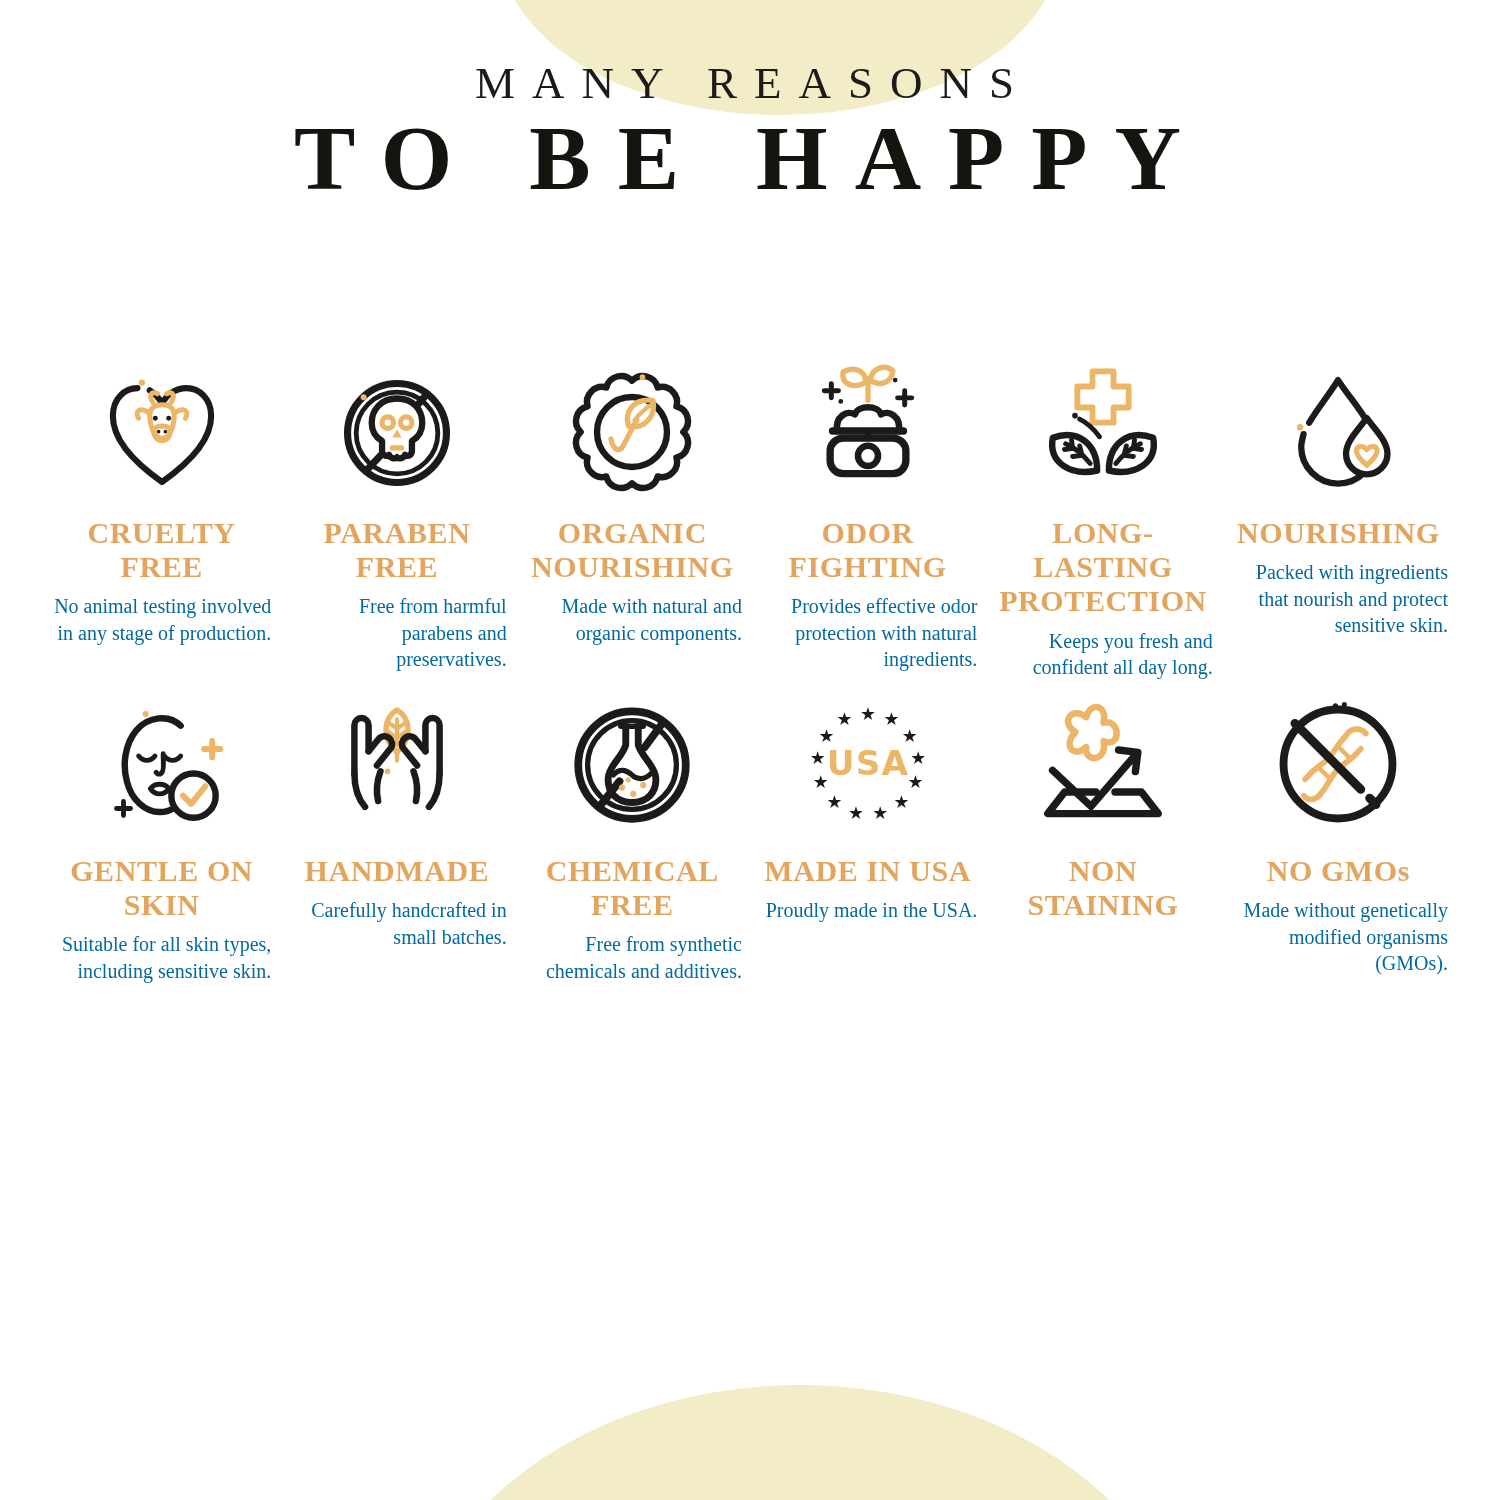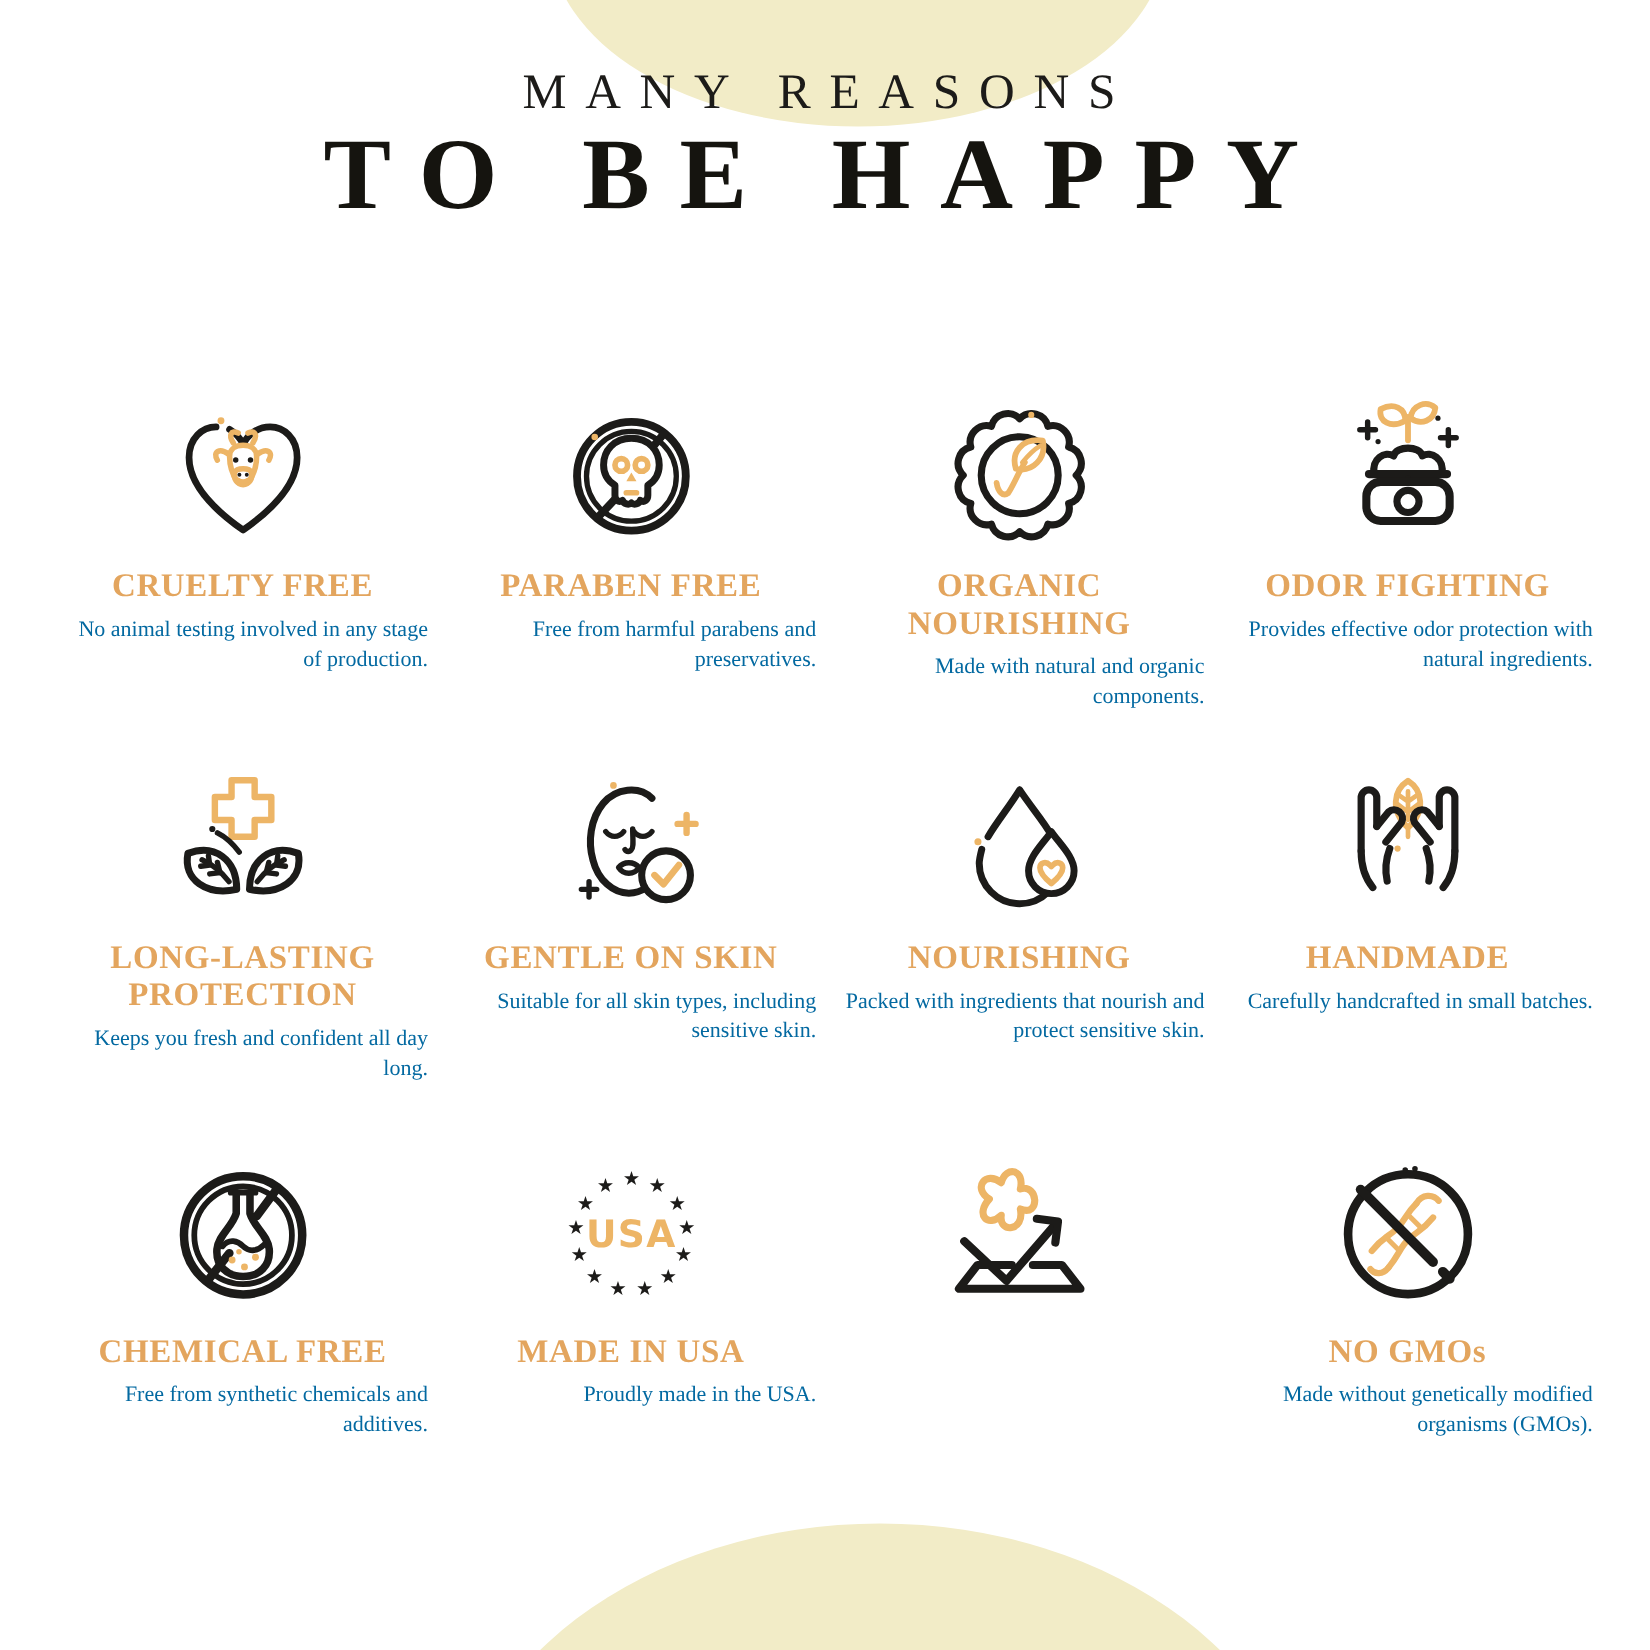--- a/index.html
+++ b/index.html
@@ -13,21 +13,21 @@
   .kicker{
     position:absolute;top:54px;left:0;width:100%;text-align:center;z-index:2;
     font-size:45px;letter-spacing:17px;color:#1C1B19;font-weight:normal;margin:3px;
   }
   .title{
     position:absolute;top:104px;left:0;width:100%;text-align:center;z-index:2;
     font-size:92px;font-weight:bold;letter-spacing:27px;color:#15140F;margin:1px;
   }
   .features{
     position:absolute;left:48px;right:48px;top:352px;z-index:2;
-    display:grid;grid-template-columns:repeat(4,1fr);column-gap:8px;
+    display:grid;grid-template-columns:repeat(6,1fr);column-gap:8px;
     grid-template-rows:338px 358px auto;
   }
   .cell{text-align:center;padding:0 4px;}
   .iconbox{height:150px;display:flex;align-items:flex-end;justify-content:center;margin-bottom:14px;}
   .ftitle{margin:0;font-size:30px;font-weight:bold;letter-spacing:0.6px;line-height:1.14;color:#E3A55E;}
   .fdesc{margin:9px auto 0;font-size:20px;line-height:1.32;color:#0369a1;max-width:352px;text-align:right;}
   
   .icon path,.icon circle,.icon rect,.icon line,.icon polyline{
     fill:none;stroke:#1C1B19;stroke-width:5.5;stroke-linecap:round;stroke-linejoin:round;
   }
@@ -141,48 +141,48 @@
         <path class="w4" d="M57 64 C 51 56 46 52 40 49"></path>
         <circle class="kf" cx="36" cy="46" r="2.4"></circle>
       </svg>
     </div>
     <h3 class="ftitle">LONG-LASTING PROTECTION</h3>
     <p class="fdesc">Keeps you fresh and confident all day long.</p>
   </div>
 
   <div class="cell">
     <div class="iconbox">
+      <svg class="icon" width="138" height="138" viewBox="0 0 120 120">
+        <path d="M60 14 C 52 27 42 39 35 51 M30 61 C 29 65 28 69 28 72 A 32 32 0 0 0 92 72 C 92 52 73 34 60 14"></path>
+        <circle class="gf" cx="27" cy="55" r="2.8"></circle>
+        <path class="wf" d="M85 47 C 78 57 67 67 67 78 A 18 18 0 0 0 103 78 C 103 67 92 57 85 47 Z"></path>
+        <path class="g" d="M85 88 C 79 83 76 79 76 75.5 C 76 71.5 80.5 70 84 73.5 L85 74.5 L86 73.5 C 89.5 70 94 71.5 94 75.5 C 94 79 91 83 85 88 Z"></path>
+      </svg>
+    </div>
+    <h3 class="ftitle">NOURISHING</h3>
+    <p class="fdesc">Packed with ingredients that nourish and protect sensitive skin.</p>
+  </div>
+
+  <div class="cell">
+    <div class="iconbox">
       <svg class="icon" width="140" height="140" viewBox="0 0 120 120">
         <path d="M76 22 C 66 12 48 14 38 26 C 28 38 26 56 30 70 C 34 86 46 96 58 96 C 68 96 76 90 80 80"></path>
         <circle class="gf" cx="46" cy="12" r="2.6"></circle>
         <path class="w4" d="M40 48 C 44 53 50 53 54 48"></path>
         <path class="w4" d="M62 48 C 66 53 72 53 76 48"></path>
         <path class="w4" d="M61 46 C 61 54 62 60 60 62 C 59 64 56 64 55 62"></path>
         <path class="w4" d="M50 76 C 54 71 62 71 66 76 C 62 82 54 82 50 76 Z"></path>
         <circle class="wf" cx="87" cy="82" r="19"></circle>
         <path class="g" style="stroke-width:5.2" d="M78 82 L85 89 L97 74"></path>
         <path class="g" style="stroke-width:5" d="M103 35 V49 M96 42 H110"></path>
         <path class="w4" d="M27 87 V99 M21 93 H33"></path>
       </svg>
     </div>
     <h3 class="ftitle">GENTLE ON SKIN</h3>
     <p class="fdesc">Suitable for all skin types, including sensitive skin.</p>
-  </div>
-
-  <div class="cell">
-    <div class="iconbox">
-      <svg class="icon" width="138" height="138" viewBox="0 0 120 120">
-        <path d="M60 14 C 52 27 42 39 35 51 M30 61 C 29 65 28 69 28 72 A 32 32 0 0 0 92 72 C 92 52 73 34 60 14"></path>
-        <circle class="gf" cx="27" cy="55" r="2.8"></circle>
-        <path class="wf" d="M85 47 C 78 57 67 67 67 78 A 18 18 0 0 0 103 78 C 103 67 92 57 85 47 Z"></path>
-        <path class="g" d="M85 88 C 79 83 76 79 76 75.5 C 76 71.5 80.5 70 84 73.5 L85 74.5 L86 73.5 C 89.5 70 94 71.5 94 75.5 C 94 79 91 83 85 88 Z"></path>
-      </svg>
-    </div>
-    <h3 class="ftitle">NOURISHING</h3>
-    <p class="fdesc">Packed with ingredients that nourish and protect sensitive skin.</p>
   </div>
 
   <div class="cell">
     <div class="iconbox">
       <svg class="icon" width="142" height="142" viewBox="0 0 120 120">
         <path class="g" d="M60 10 C 49 17 46 33 60 46 C 74 33 71 17 60 10 Z"></path>
         <path class="g4" d="M60 18 V 40 M60 26 L53 21 M60 26 L67 21 M60 34 L52 28 M60 34 L68 28 M60 46 V 53"></path>
         <path d="M24 64 V23 A6 6 0 0 1 36 23 V45"></path>
         <path d="M36 45 L45 34 A6.5 6.5 0 0 1 55 42 L43 57"></path>
         <path d="M24 64 C 24 76 27 85 33 92"></path>
@@ -245,20 +245,21 @@
 
   <div class="cell">
     <div class="iconbox">
       <svg class="icon" width="144" height="144" viewBox="0 0 120 120">
         <path class="g" style="stroke-width:5.4" d="M60.5 37.6 C 64 55 44 56 46 42.4 C 36 52 26 42 37 30 C 24 22 34 8 46 17.6 C 50 4 64 8 60.5 22.4 C 74 18 76 44 60.5 37.6 Z"></path>
         <path class="w6" d="M18 62 L50 92 L88 48"></path>
         <path class="w6" d="M73 45 L89 47 L87 63"></path>
         <path class="w6" d="M54 80 H28 L14 98 H106 L92 80 H70"></path>
       </svg>
     </div>
+    <h3 class="ftitle">NON STAINING</h3>
   </div>
 
   <div class="cell">
     <div class="iconbox">
       <svg class="icon" width="152" height="152" viewBox="0 0 120 120">
         <circle class="w6" cx="60" cy="60" r="43"></circle>
         <path class="g" d="M34 72 C 42 62 46 62 52 56 C 58 50 58 46 66 38"></path>
         <path class="g" d="M46 84 C 54 74 54 70 60 64 C 66 58 70 58 78 48"></path>
         <path class="g" d="M66 38 C 70 31 78 31 82 36"></path>
         <path class="g" d="M46 84 C 42 89 36 89 33 85"></path>

